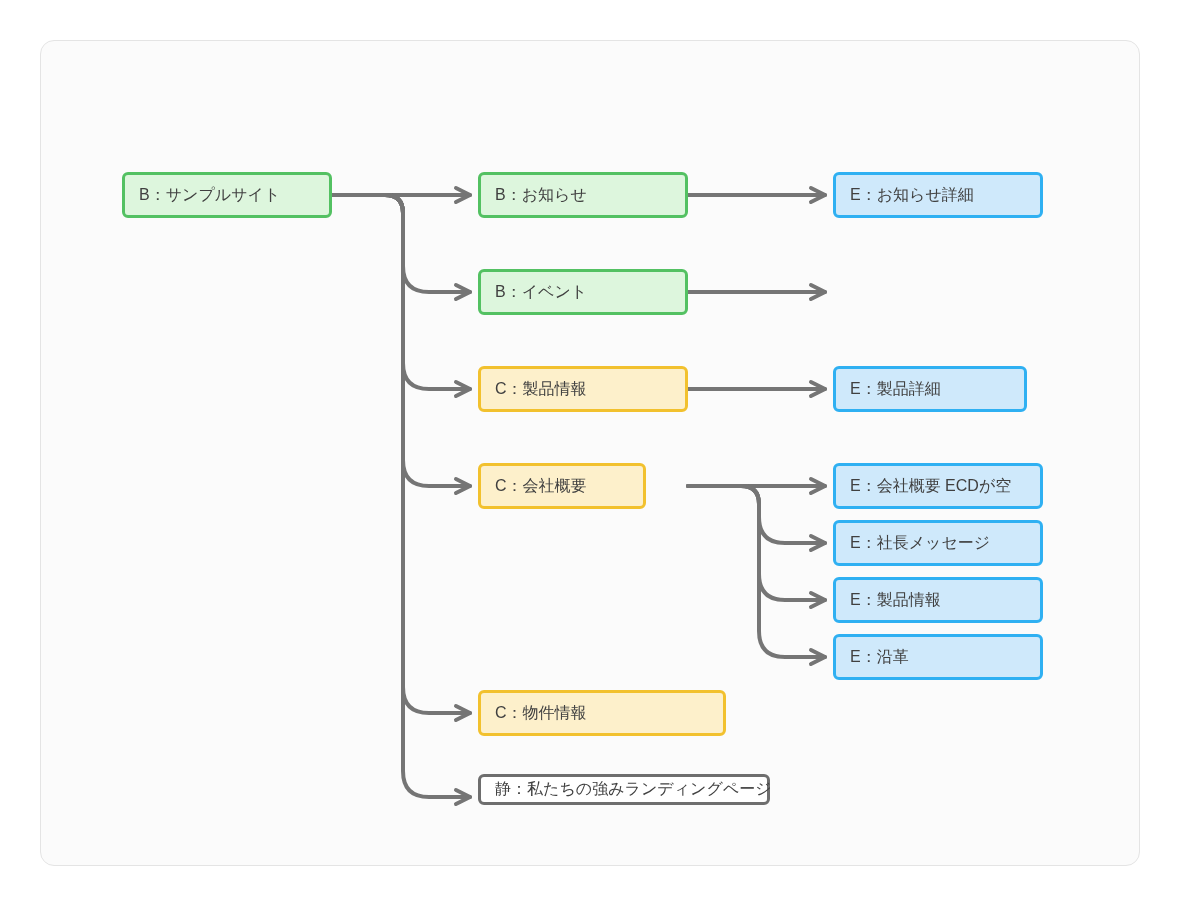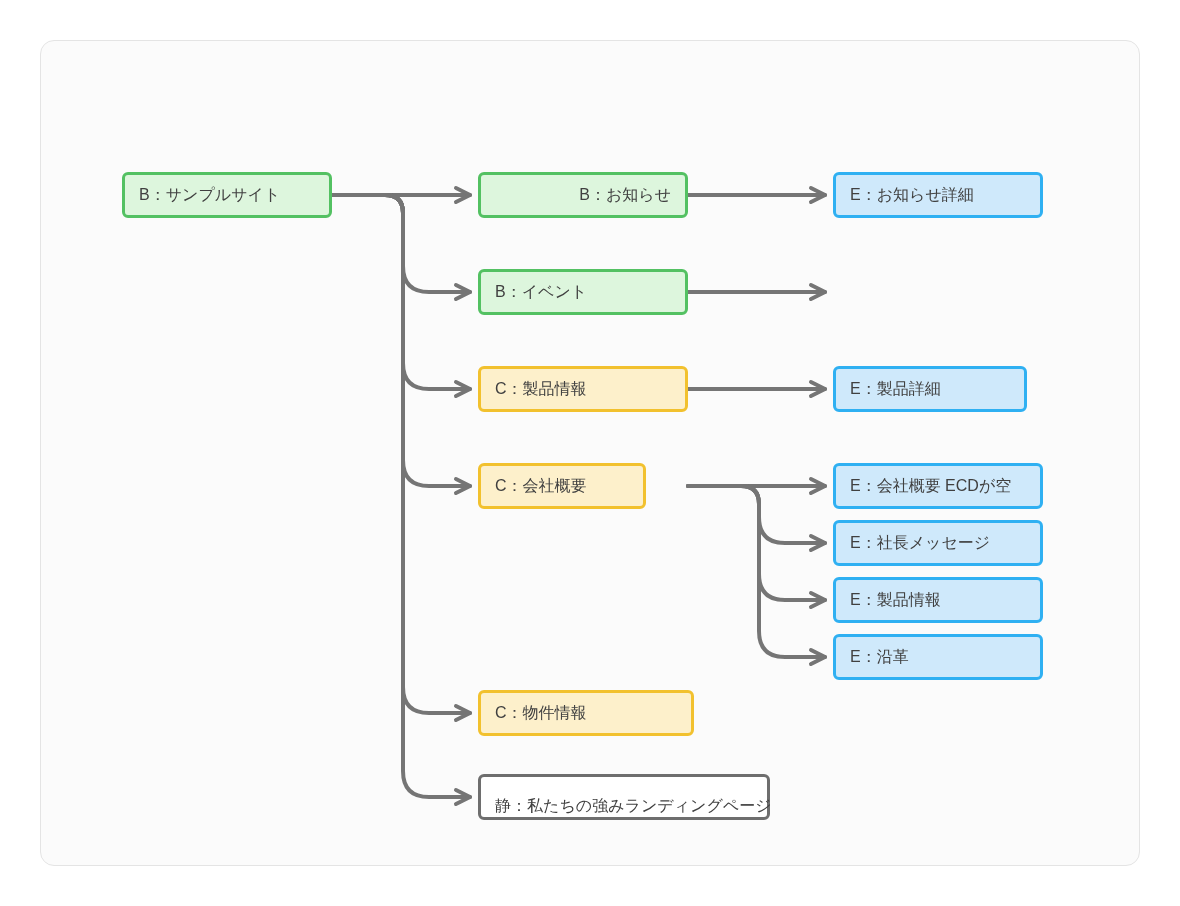--- a/index.html
+++ b/index.html
@@ -75,36 +75,36 @@
         <path d="M 687 291 L 824 291" fill="none" stroke="#757575" stroke-width="4" stroke-linecap="round" stroke-linejoin="round" marker-end="url(#arrow-head)"></path>
         <path d="M 687 388 L 824 388" fill="none" stroke="#757575" stroke-width="4" stroke-linecap="round" stroke-linejoin="round" marker-end="url(#arrow-head)"></path>
         <path d="M 687 485 L 824 485" fill="none" stroke="#757575" stroke-width="4" stroke-linecap="round" stroke-linejoin="round" marker-end="url(#arrow-head)"></path>
         <path d="M 687 485 L 740 485 Q 758 485 758 503 L 758 516 Q 758 542 784 542 L 824 542" fill="none" stroke="#757575" stroke-width="4" stroke-linecap="round" stroke-linejoin="round" marker-end="url(#arrow-head)"></path>
         <path d="M 687 485 L 740 485 Q 758 485 758 503 L 758 573 Q 758 599 784 599 L 824 599" fill="none" stroke="#757575" stroke-width="4" stroke-linecap="round" stroke-linejoin="round" marker-end="url(#arrow-head)"></path>
         <path d="M 687 485 L 740 485 Q 758 485 758 503 L 758 630 Q 758 656 784 656 L 824 656" fill="none" stroke="#757575" stroke-width="4" stroke-linecap="round" stroke-linejoin="round" marker-end="url(#arrow-head)"></path>
       </svg>
       <div class="node green" style="left: 121px; top: 171px; width: 210px; height: 46px;">
         <span>B：サンプルサイト</span>
       </div>
-      <div class="node green" style="left: 477px; top: 171px; width: 210px; height: 46px; justify-content: flex-end;">
+      <div class="node green" style="left: 477px; top: 171px; width: 210px; height: 46px;">
         <span>B：お知らせ</span>
       </div>
       <div class="node green" style="left: 477px; top: 268px; width: 210px; height: 46px;">
         <span>B：イベント</span>
       </div>
       <div class="node yellow" style="left: 477px; top: 365px; width: 210px; height: 46px;">
         <span>C：製品情報</span>
       </div>
       <div class="node yellow" style="left: 477px; top: 462px; width: 168px; height: 46px;">
         <span>C：会社概要</span>
       </div>
-      <div class="node yellow" style="left: 477px; top: 689px; width: 216px; height: 46px;">
+      <div class="node yellow" style="left: 477px; top: 689px; width: 248px; height: 46px;">
         <span>C：物件情報</span>
       </div>
-      <div class="node gray" style="left: 477px; top: 773px; width: 292px; height: 46px; align-items: flex-end;">
+      <div class="node gray" style="left: 477px; top: 773px; width: 292px; height: 31px;">
         <span>静：私たちの強みランディングページ</span>
       </div>
       <div class="node blue" style="left: 832px; top: 171px; width: 210px; height: 46px;">
         <span>E：お知らせ詳細</span>
       </div>
       <div class="node blue" style="left: 832px; top: 365px; width: 194px; height: 46px;">
         <span>E：製品詳細</span>
       </div>
       <div class="node blue" style="left: 832px; top: 462px; width: 210px; height: 46px;">
         <span>E：会社概要 ECDが空</span>

